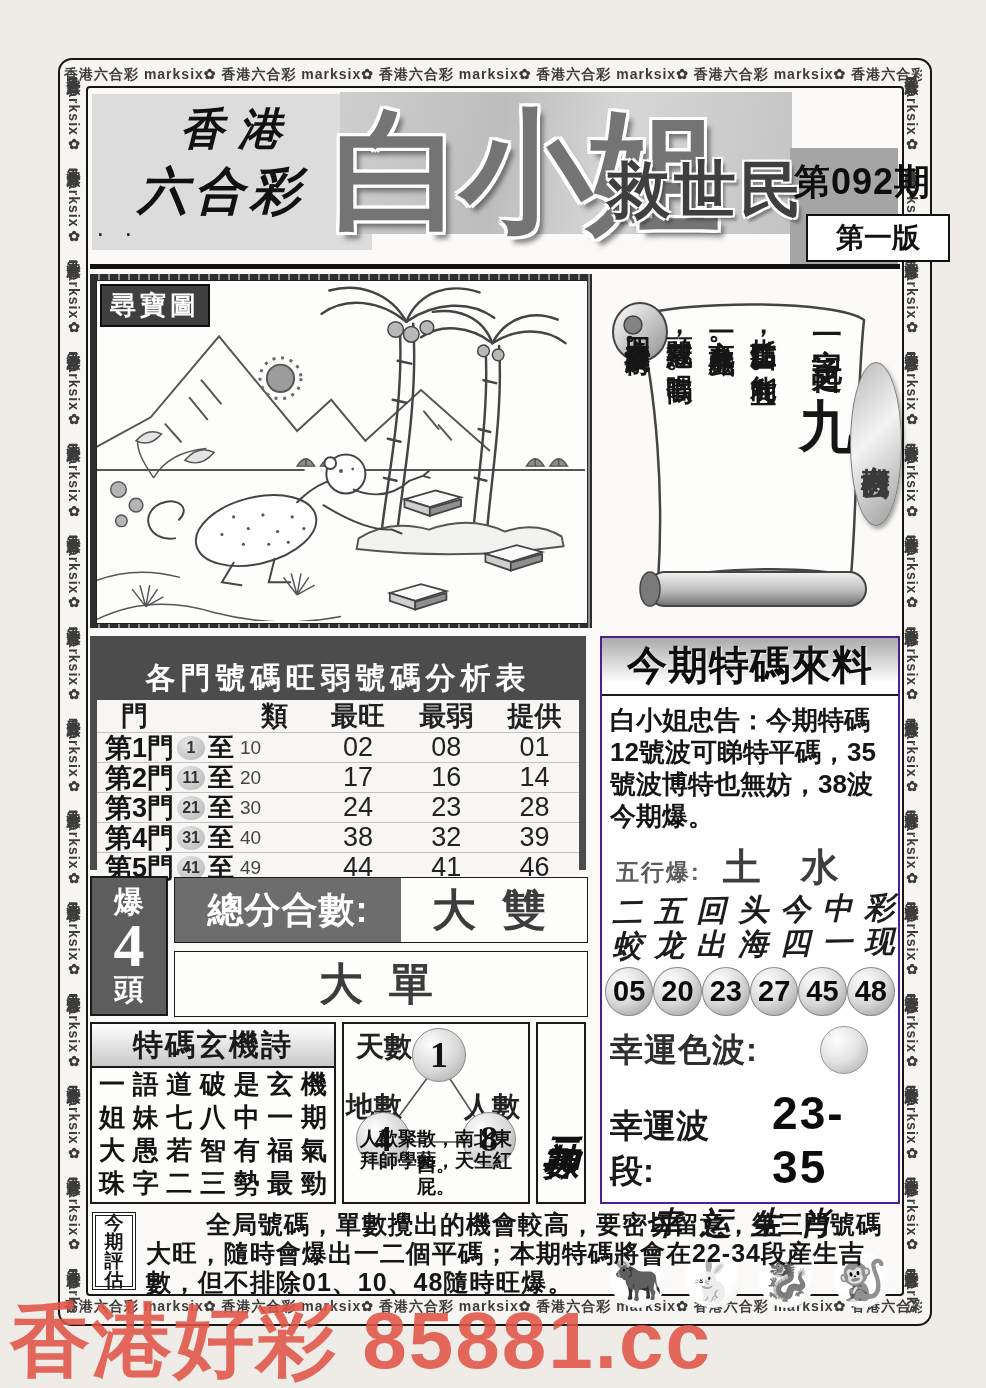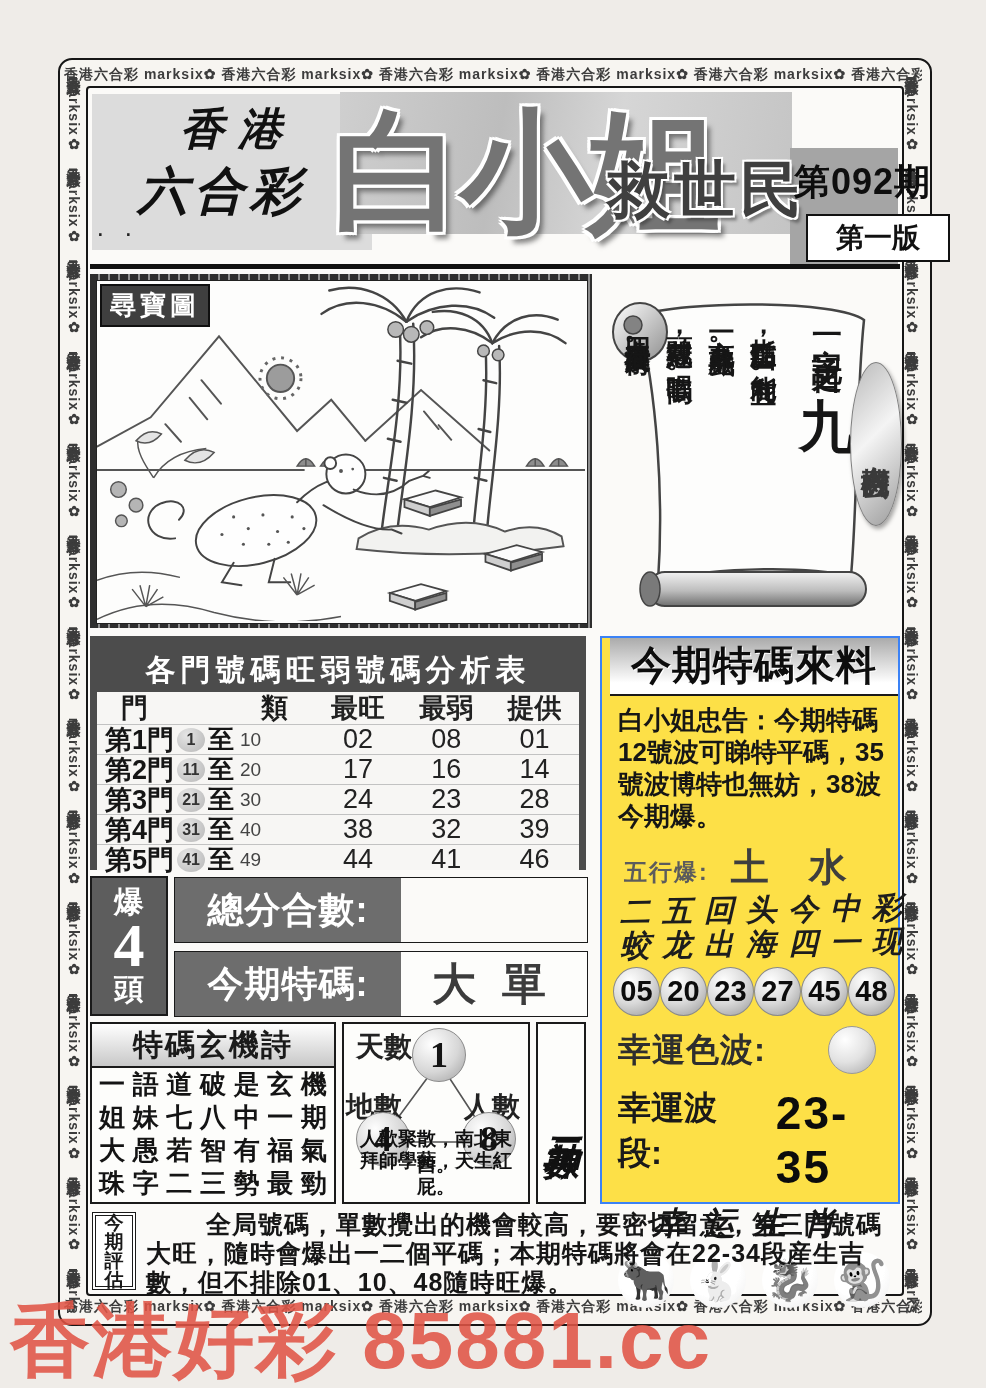--- a/index.html
+++ b/index.html
@@ -57,21 +57,21 @@
   .s-line{font-size:26px;letter-spacing:2px;}
   .badge-oval{
     left:850px;top:362px;width:50px;height:162px;border-radius:50%;
     background:linear-gradient(135deg,#b9b9b9,#f4f4f4 45%,#9b9b9b);
     border:1px solid #7d7d7d;box-shadow:2px 3px 4px rgba(0,0,0,.35);
     writing-mode:vertical-rl;text-align:center;line-height:50px;
     font-size:29px;font-weight:bold;font-family:"Liberation Serif",serif;color:#3a3a3a;z-index:5;
   }
 
   
-  .atable{left:90px;top:636px;width:496px;height:234px;background:#4c4c4c;box-sizing:border-box;padding:12px 7px 7px;}
+  .atable{left:90px;top:636px;width:496px;height:234px;background:#4c4c4c;box-sizing:border-box;padding:20px 7px 7px;}
   .atable-title{color:#fff;font-size:30px;font-weight:bold;letter-spacing:5px;text-align:center;height:44px;line-height:44px;}
   .atable-body{background:#f7f6f4;height:178px;}
   .arow{display:flex;align-items:center;height:29px;border-top:1px solid #c2c2c2;}
   .arow.hdrrow{height:32px;border-top:none;font-size:27px;font-weight:bold;}
   .c-gate{width:45%;display:flex;align-items:center;padding-left:8px;box-sizing:border-box;}
   .c-v{width:18.3%;text-align:center;font-size:27px;color:#222;}
   .hdrrow .c-gate{justify-content:space-between;padding:0 26px 0 24px;}
   .gate-name{font-size:27px;font-weight:bold;color:#151515;}
   .gate-badge{background:radial-gradient(circle at 35% 30%,#e6e6e6,#b5b5b5);border-radius:50%;min-width:24px;height:24px;line-height:24px;text-align:center;font-size:16px;font-weight:bold;color:#333;margin:0 3px;padding:0 2px;}
   .gate-to{font-size:26px;font-weight:bold;color:#151515;}
@@ -93,33 +93,33 @@
   .poem-title{height:42px;line-height:42px;text-align:center;font-size:30px;font-weight:bold;letter-spacing:2px;background:linear-gradient(#ffffff,#c8c8c8);border-bottom:2px solid #1a1a1a;}
   .poem-line{font-size:26px;font-weight:bold;line-height:33px;padding:0 7px;text-align:justify;text-align-last:justify;color:#141414;}
   .poembox .poem-line:first-of-type{margin-top:2px;}
   .tribox{left:342px;top:1022px;width:188px;height:182px;border:2px solid #1a1a1a;background:#fdfdfb;box-sizing:border-box;position:absolute;}
   .tri-label{position:absolute;font-size:28px;font-weight:bold;color:#222;}
   .tri-ball{position:absolute;width:52px;height:52px;border-radius:50%;background:radial-gradient(circle at 35% 30%,#fefefe,#d7d7d7 55%,#9f9f9f);border:1px solid #8a8a8a;text-align:center;line-height:52px;font-size:36px;font-weight:bold;font-family:"Liberation Serif",serif;color:#141414;}
   .tri-cap{position:absolute;left:0;right:0;font-size:19px;font-weight:bold;text-align:center;color:#111;letter-spacing:0;}
   .sanyuan{left:536px;top:1022px;width:50px;height:182px;border:2px solid #1a1a1a;background:#fdfdfb;box-sizing:border-box;writing-mode:vertical-rl;text-align:center;font-size:36px;font-weight:bold;font-family:"Liberation Serif",serif;font-style:italic;color:#111;line-height:46px;letter-spacing:2px;}
 
   
-  .rpanel{left:600px;top:636px;width:300px;height:568px;border:2px solid #3b82f6;background:#fde047;box-sizing:border-box;padding-left:8px;}
+  .rpanel{left:600px;top:636px;width:300px;height:568px;border:2px solid #4c1d95;background:#ffffff;box-sizing:border-box;}
   .rp-title{height:56px;line-height:54px;text-align:center;font-size:40px;font-weight:bold;letter-spacing:1px;color:#0d0d0d;background:linear-gradient(#ababab,#ffffff 80%);border-bottom:2px solid #1a1a1a;text-shadow:1px 1px 0 #fff;}
   .rp-advice{padding:8px 8px 2px;font-size:26px;font-weight:bold;line-height:32px;color:#161616;}
   .rp-wuxing{padding:8px 8px 0 14px;display:flex;align-items:baseline;}
   .rp-wuxing .lbl{font-size:23px;font-weight:bold;color:#5c5c5c;letter-spacing:2px;}
   .rp-wuxing .val{font-size:38px;font-weight:bold;font-family:"Liberation Serif",serif;color:#3e3e3e;margin-left:22px;letter-spacing:40px;}
   .rp-script{font-family:"Liberation Serif",serif;font-style:italic;font-weight:bold;color:#1d1d1d;font-size:30px;line-height:34px;padding-left:10px;letter-spacing:12px;transform:rotate(-1deg);white-space:nowrap;}
   .rp-balls{display:flex;justify-content:space-between;padding:6px 3px 0;}
   .ball{width:47px;height:47px;border-radius:50%;background:radial-gradient(circle at 35% 28%,#ffffff,#d9d9d9 50%,#969696);border:1px solid #8a8a8a;text-align:center;line-height:47px;font-size:29px;font-weight:bold;color:#0c0c0c;}
   .rp-lucky{display:flex;align-items:center;padding:10px 8px 0 8px;}
   .rp-lucky .lbl{font-size:33px;font-weight:bold;color:#2e2e2e;letter-spacing:1px;}
   .color-ball{width:46px;height:46px;border-radius:50%;background:radial-gradient(circle at 35% 28%,#ffffff,#e2e2e2 50%,#a8a8a8);border:1px solid #999;margin-left:62px;}
-  .rp-range{display:flex;align-items:flex-start;padding:12px 8px 0 8px;}
+  .rp-range{display:flex;align-items:flex-end;padding:12px 8px 0 8px;}
   .rp-range .val{font-size:46px;font-weight:bold;color:#0c0c0c;margin-left:30px;letter-spacing:2px;}
   .rp-zodiac{font-family:"Liberation Serif",serif;font-style:italic;font-weight:bold;font-size:32px;text-align:center;letter-spacing:18px;padding-top:8px;color:#161616;}
   .rp-animals{display:flex;justify-content:space-between;padding:6px 8px 0;}
   .animal{width:56px;height:56px;border-radius:50%;background:radial-gradient(circle at 40% 30%,#ffffff,#ececec 60%,#dcdcdc);display:flex;align-items:center;justify-content:center;font-size:40px;filter:grayscale(1) contrast(1.15);}
 
   
   .assess-label{left:92px;top:1212px;width:44px;height:78px;border:4px double #1a1a1a;box-sizing:border-box;display:flex;flex-direction:column;align-items:center;justify-content:center;font-size:19px;font-weight:bold;line-height:19px;background:#fff;}
   .assess-text{left:146px;top:1210px;width:752px;height:82px;font-size:25px;font-weight:bold;line-height:29px;color:#161616;text-indent:2.4em;letter-spacing:1px;}
 
   
@@ -352,23 +352,23 @@
   </div>
 </div>
 
 <div class="abs burst-left">
   <div class="w1">爆</div>
   <div class="w2">4</div>
   <div class="w3">頭</div>
 </div>
 <div class="abs burst-row burst-row1">
   <div class="burst-label">總分合數:</div>
+  <div class="burst-value">大雙</div>
 </div>
 <div class="abs burst-row burst-row2">
-  <div class="burst-label">今期特碼:</div>
   <div class="burst-value">大單</div>
 </div>
 
 <div class="abs poembox">
   <div class="poem-title">特碼玄機詩</div>
   <div class="poem-line">一語道破是玄機</div>
   <div class="poem-line">姐妹七八中一期</div>
   <div class="poem-line">大愚若智有福氣</div>
   <div class="poem-line">珠字二三勢最勁</div>
 </div>

